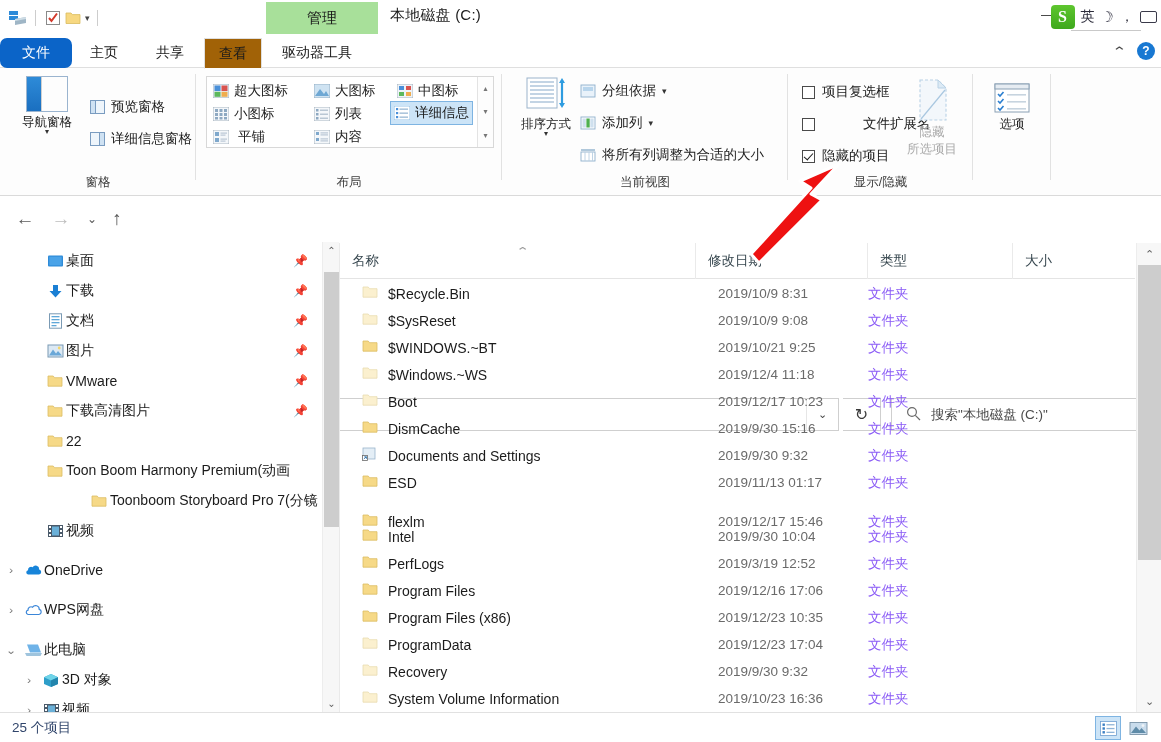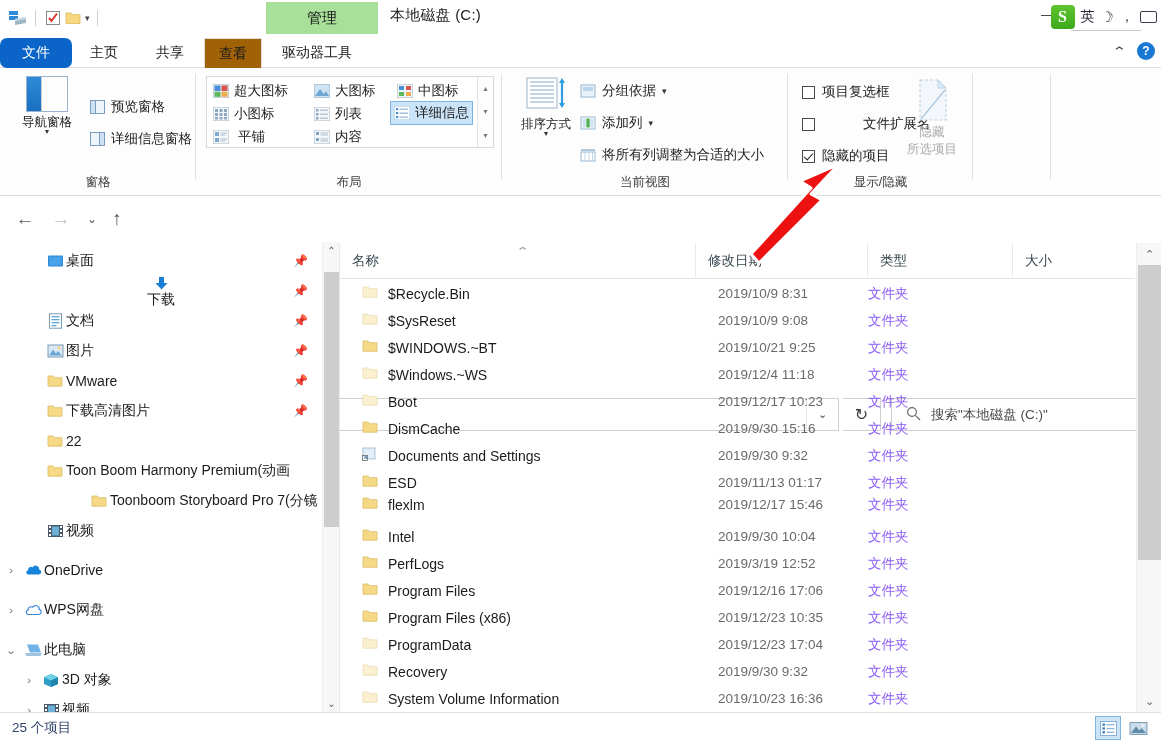--- a/index.html
+++ b/index.html
@@ -552,20 +552,37 @@
         </svg>
         <span class="lbl">隐藏</span>
         <span class="lbl" style="color:#a9a9a9;">所选项目</span>
       </div>
 
       <div class="glabel">显示/隐藏</div>
       <div class="gsep"></div>
     </div>
 
     <div class="rgroup" style="left:973px;width:78px;">
+      <div class="bigbtn" style="left:2px;top:14px;width:74px;">
+        <svg width="38" height="32" viewBox="0 0 38 32">
+          <rect x="2" y="2" width="34" height="28" fill="#fff" stroke="#8aa0b4" stroke-width="1"></rect>
+          <rect x="2" y="2" width="34" height="5" fill="#e6ecf2" stroke="#8aa0b4" stroke-width="1"></rect>
+          <g stroke="#2b7fd0" stroke-width="1.6" fill="none">
+              <path d="M5 12 l2 2 l3.5 -4"></path>
+              <path d="M5 19 l2 2 l3.5 -4"></path>
+              <path d="M5 26 l2 2 l3.5 -4"></path>
+            </g>
+          <g fill="#c7d4df">
+              <rect x="14" y="12" width="19" height="1.6"></rect>
+              <rect x="14" y="19" width="19" height="1.6"></rect>
+              <rect x="14" y="26" width="19" height="1.6"></rect>
+            </g>
+        </svg>
+        <span class="lbl">选项</span>
+      </div>
       <div class="gsep"></div>
     </div>
   </div>
 
   <div class="addrbar">
     <div class="navbtn" style="left:10px;width:30px;">
       <span class="arrowglyph">←</span>
     </div>
     <div class="navbtn" style="left:46px;width:30px;">
       <span class="arrowglyph dim">→</span>
@@ -616,21 +633,21 @@
       <span class="tico">
           <svg width="17" height="15" viewBox="0 0 17 15">
             <rect x="1" y="1.5" width="15" height="11" rx="1" fill="#2e8bd8"></rect>
             <rect x="2.3" y="2.7" width="12.4" height="8.6" fill="#4aa3e8"></rect>
           </svg>
         </span>
       <span class="tlabel">桌面</span>
       <span class="pin">📌</span>
     </div>
 
-    <div class="treerow" style="top:34px;flex-direction:column;">
+    <div class="treerow" style="top:34px;">
       <span class="twisty"></span>
         <span class="twisty"></span>
       <span class="tico">
           <svg width="17" height="15" viewBox="0 0 17 15">
             <path d="M6 1 h5 v6 h3.5 L8.5 13.5 L2.5 7 H6 Z" fill="#1a7fd4"></path>
           </svg>
         </span>
       <span class="tlabel">下载</span>
       <span class="pin">📌</span>
     </div>
@@ -916,21 +933,21 @@
       <span class="fname">
         <span><svg width="16" height="14" viewBox="0 0 16 14">
               <path d="M1 2 h5.2 l1.4 1.7 H15 V12.2 H1 Z" fill="#f6d987" stroke="#dcbd63" stroke-width=".8"></path>
             </svg></span>
         <span>ESD</span>
       </span>
       <span class="fdate">2019/11/13 01:17</span>
       <span class="ftype">文件夹</span>
     </div>
 
-    <div class="frow" style="top:211px;">
+    <div class="frow" style="top:228px;">
       <span class="fname">
         <span><svg width="16" height="14" viewBox="0 0 16 14">
               <path d="M1 2 h5.2 l1.4 1.7 H15 V12.2 H1 Z" fill="#f6d987" stroke="#dcbd63" stroke-width=".8"></path>
             </svg></span>
         <span>flexlm</span>
       </span>
       <span class="fdate">2019/12/17 15:46</span>
       <span class="ftype">文件夹</span>
     </div>
 

